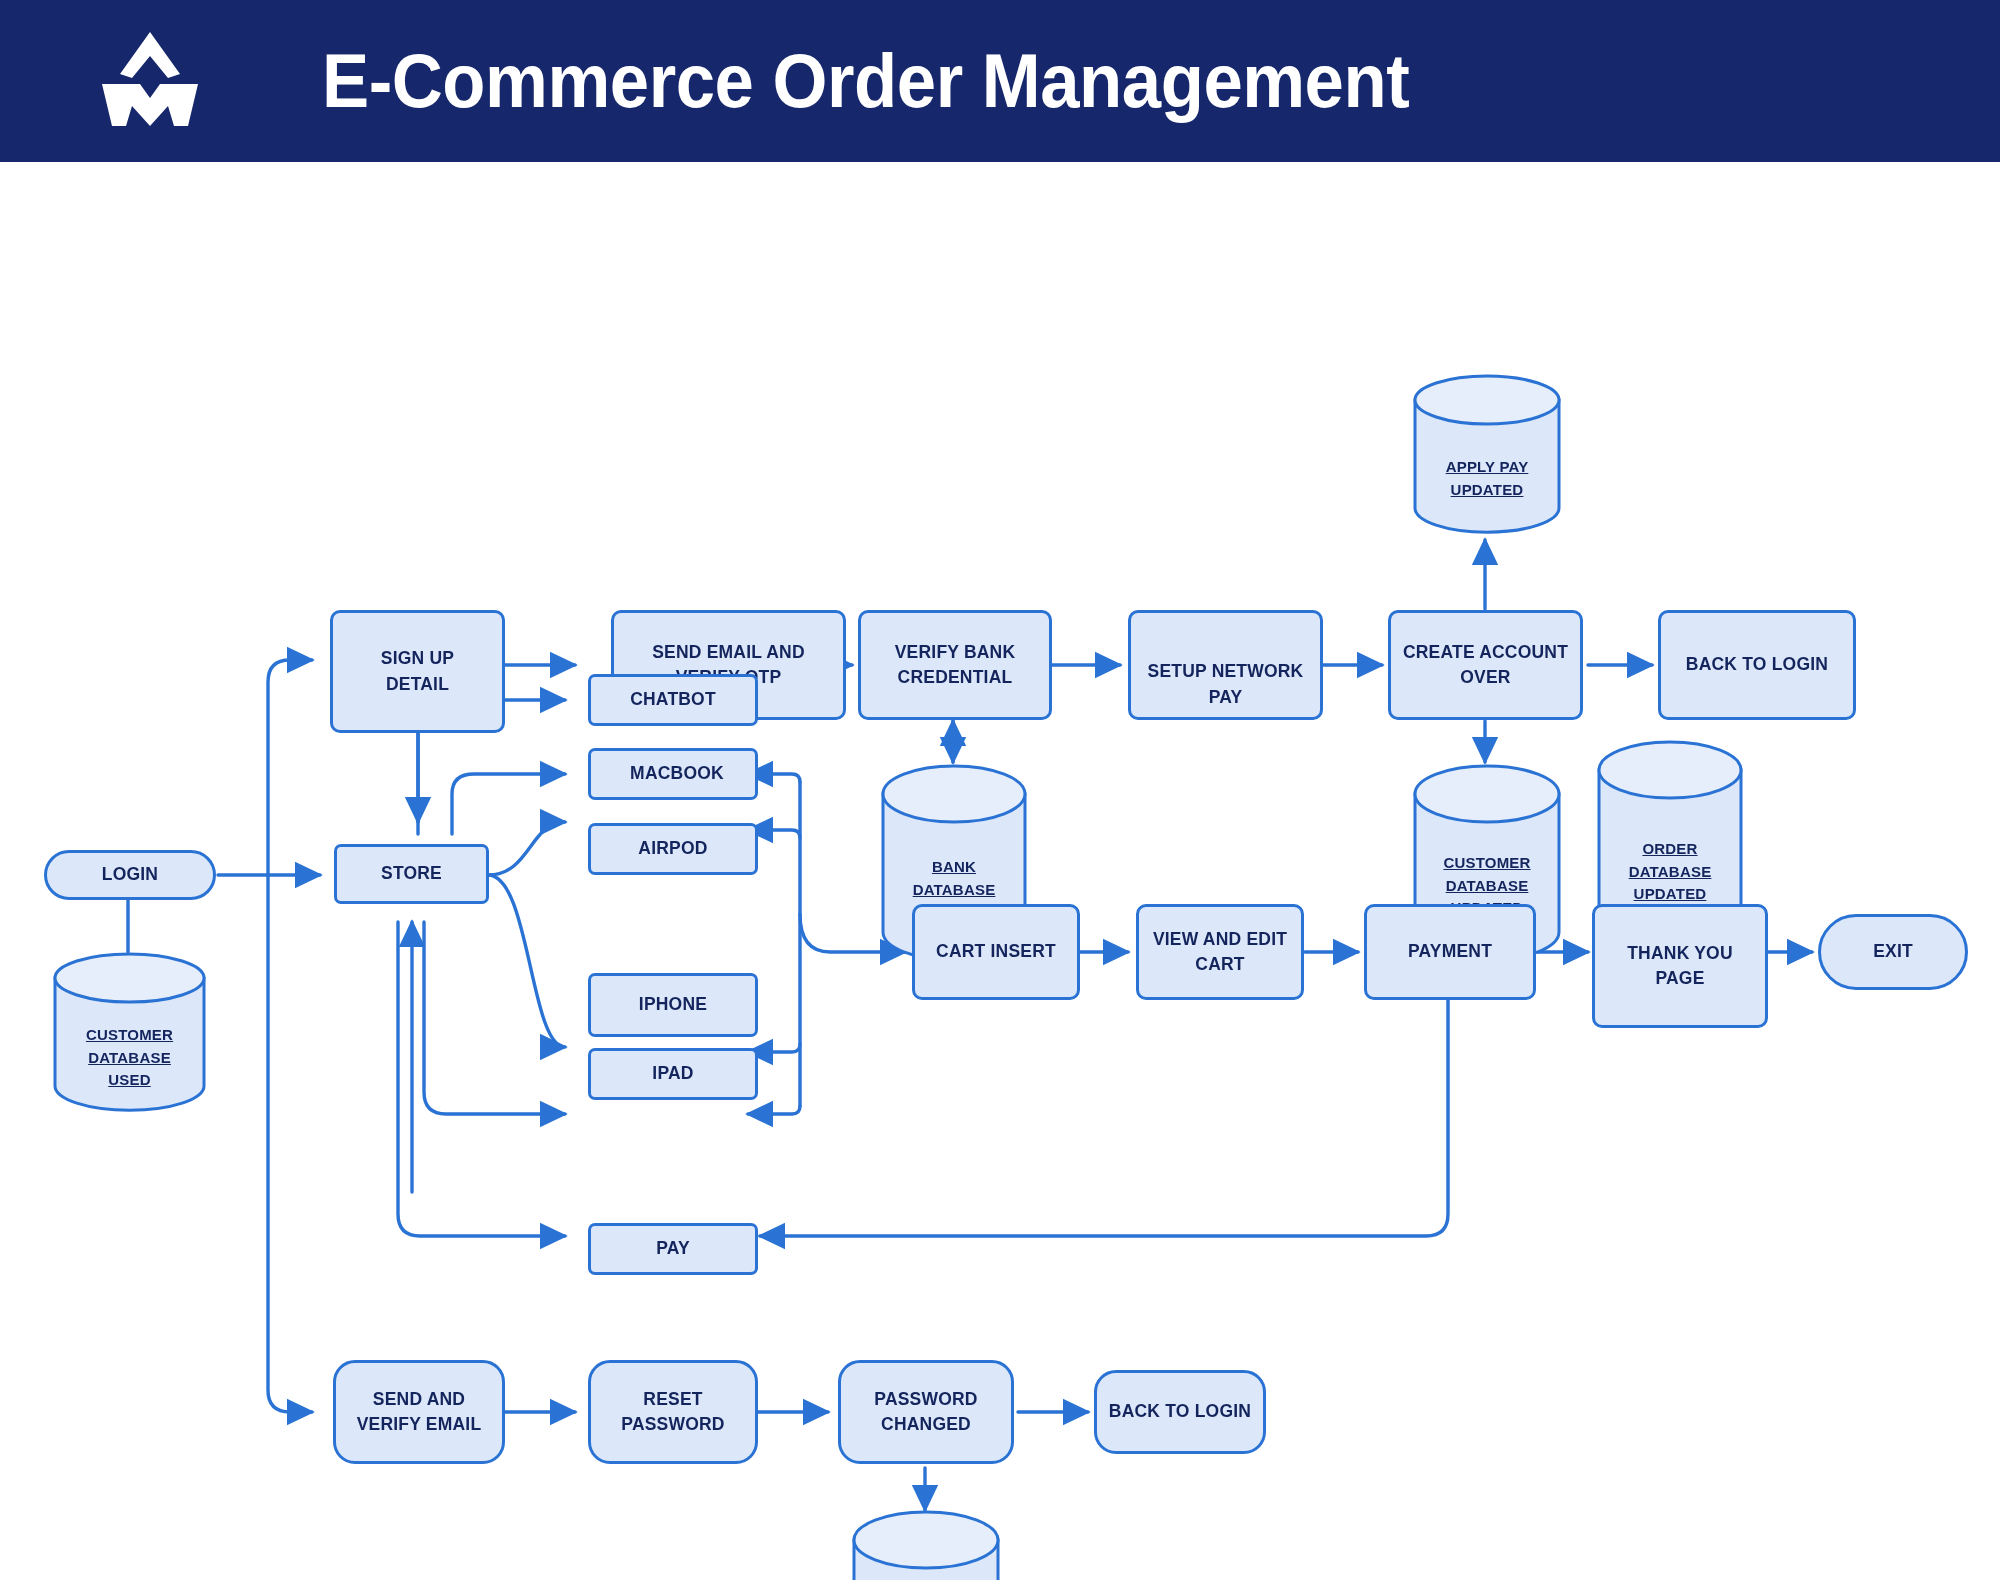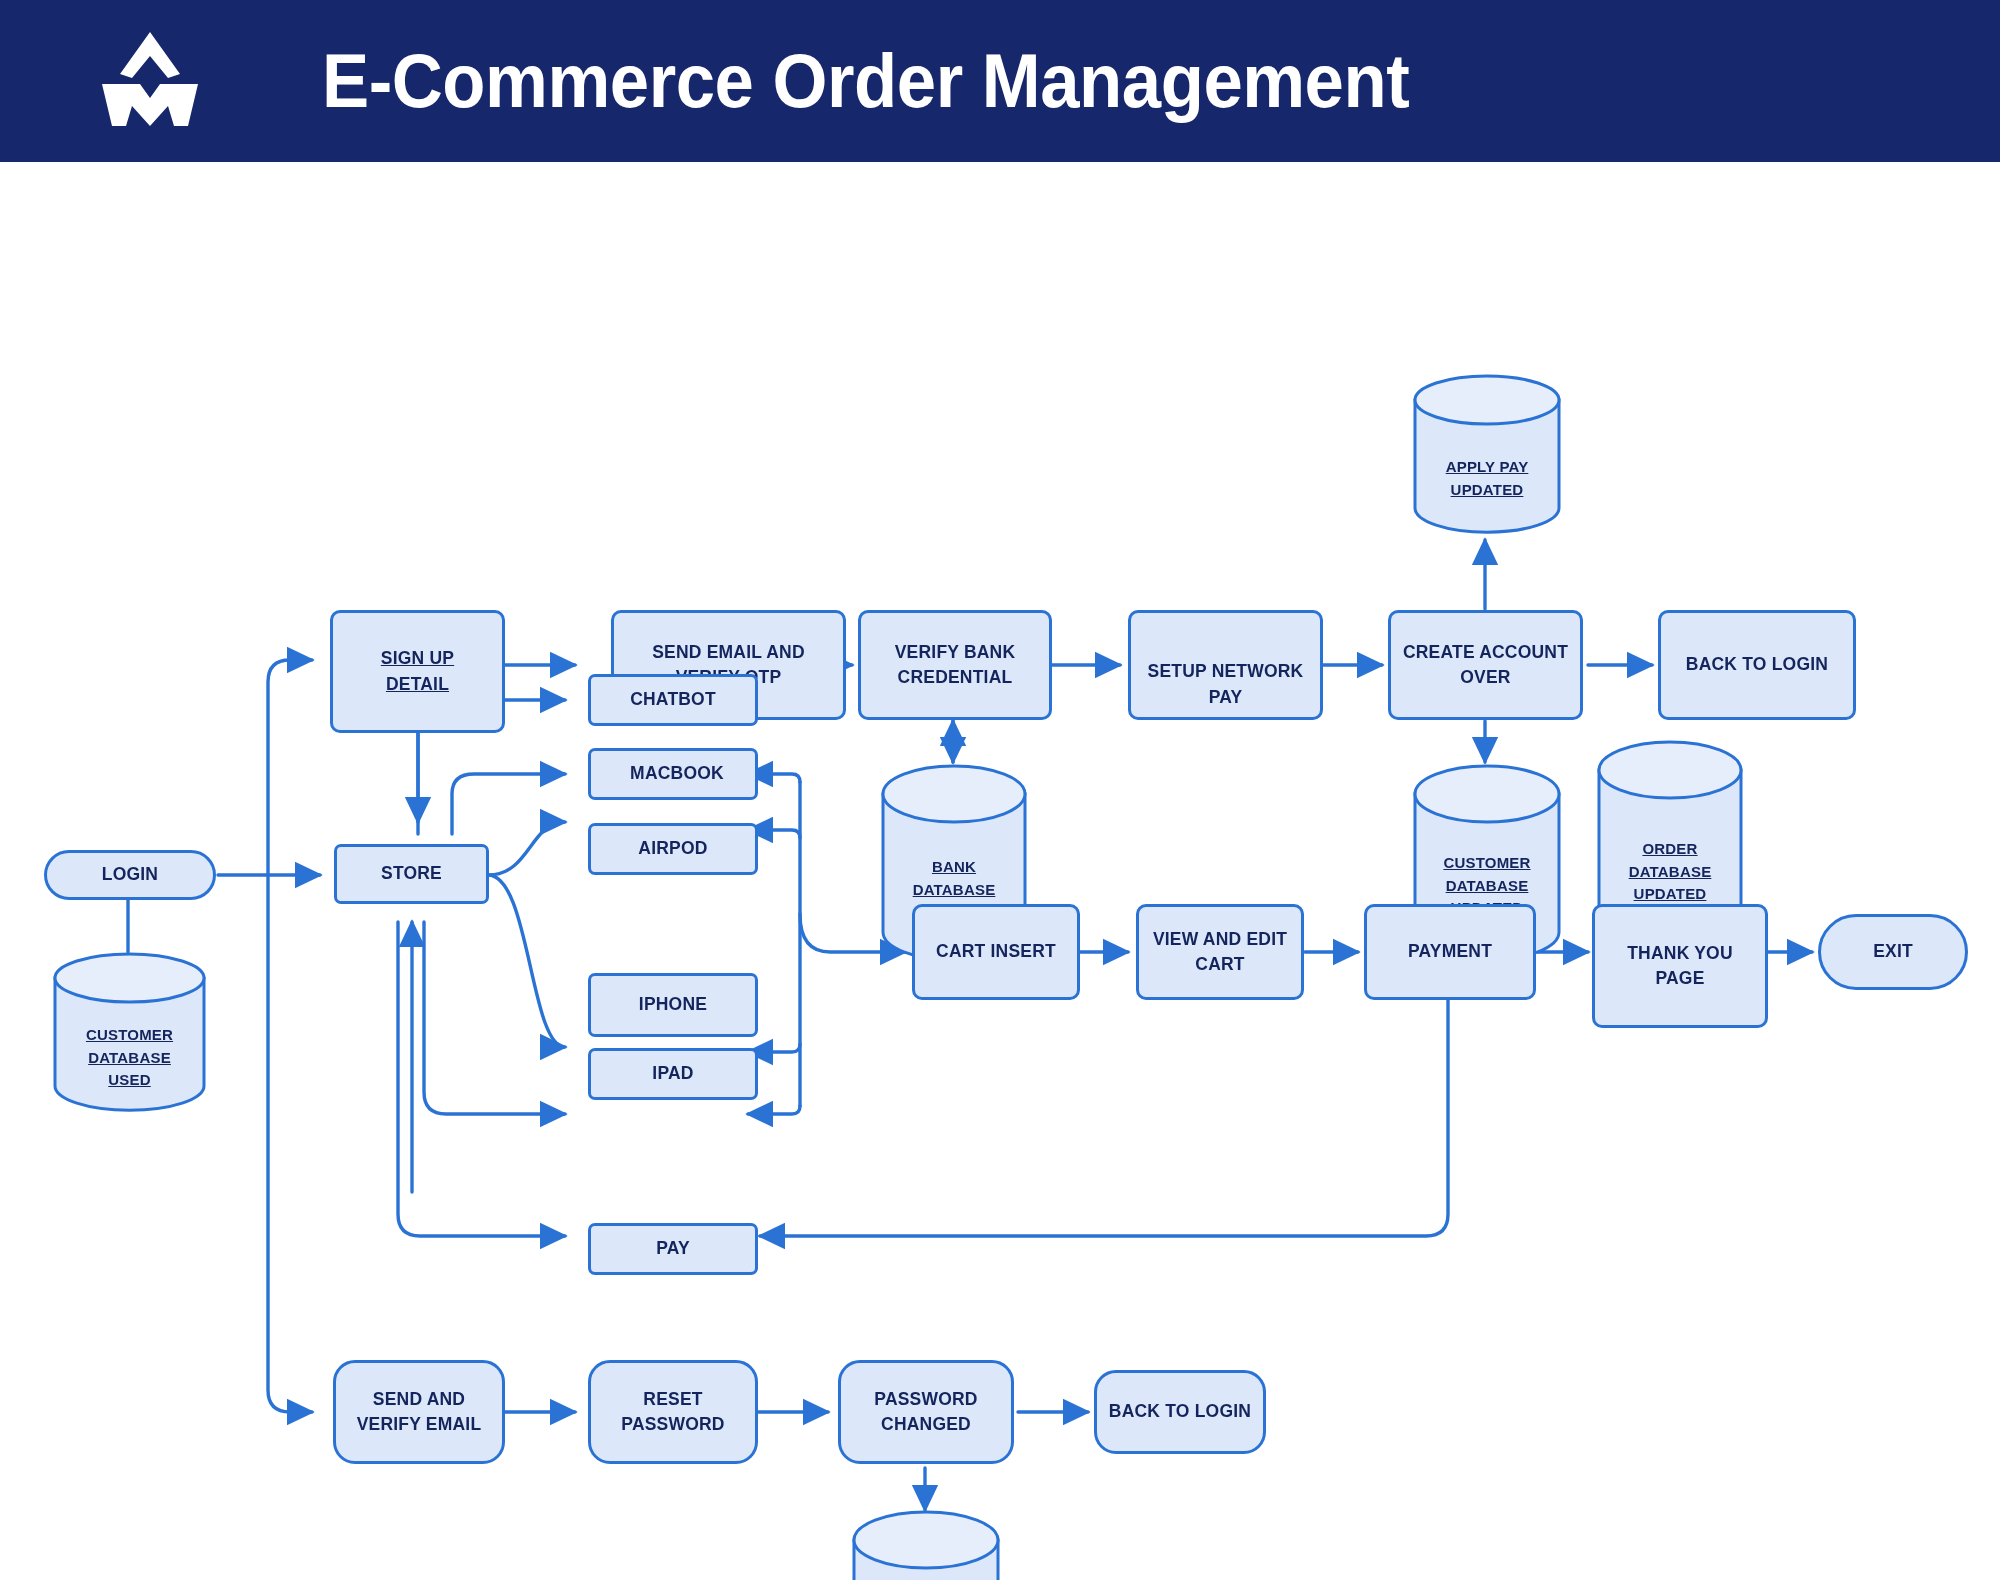--- a/index.html
+++ b/index.html
@@ -222,21 +222,21 @@
         <path d="M3,26 L3,134 A74,24 0 0 0 152,134 L152,26 Z" fill="#dce8fa" stroke="#2a73d4" stroke-width="3"></path>
         <ellipse cx="77.5" cy="26" rx="74.5" ry="24" fill="#e6eefb" stroke="#2a73d4" stroke-width="3"></ellipse>
       </svg>
       <div class="cyl-label" style="top:72px;">
         <div style="white-space:pre-line;">CUSTOMER
 DATABASE
 USED</div>
       </div>
     </div>
 
-    <div class="node proc" style="left:330px; top:448px; width:175px; height:123px;text-decoration:underline;">
+    <div class="node proc" style="left:330px; top:448px; width:175px; height:123px;">
       <span style="white-space:pre-line;">SIGN UP
 DETAIL</span>
     </div>
 
     <div class="node proc" style="left:611px; top:448px; width:235px; height:110px;">
       <span style="white-space:pre-line;">SEND EMAIL AND
 VERIFY OTP</span>
     </div>
 
     <div class="node proc" style="left:858px; top:448px; width:194px; height:110px;">

